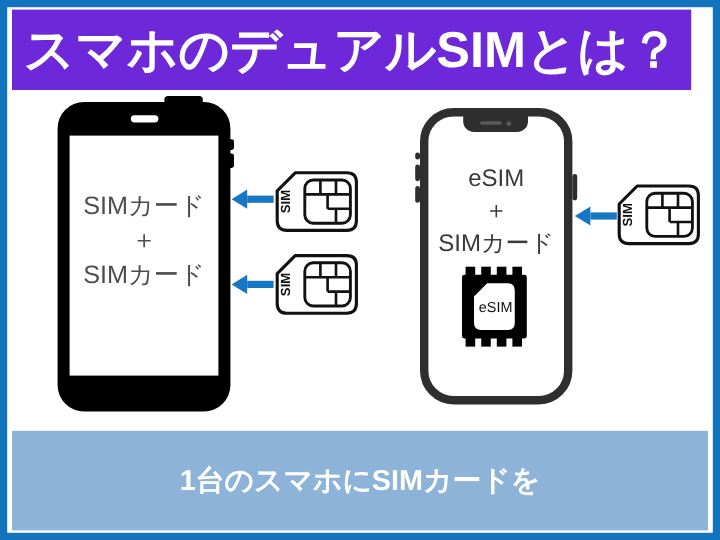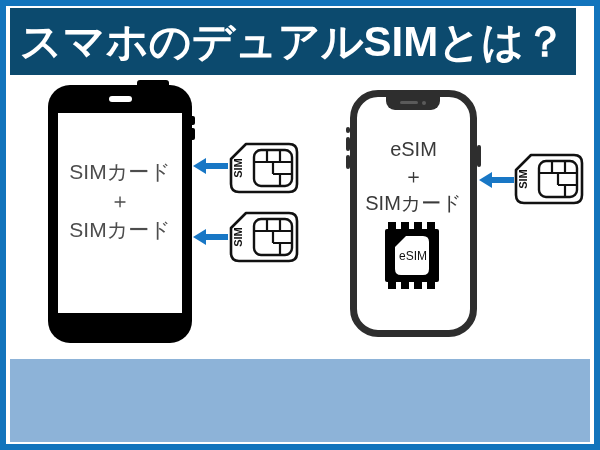--- a/index.html
+++ b/index.html
@@ -2,21 +2,21 @@
 <html><head>
 <meta charset="utf-8">
 <style>
   * { margin:0; padding:0; box-sizing:border-box; }
   body { font-family:"Liberation Sans","DejaVu Sans",sans-serif; background:#fff; }
   .stage { position:relative; width:600px; height:450px; background:#ffffff; overflow:hidden; }
   .frame-border { position:absolute; inset:0; border:6px solid #1274BC; pointer-events:none; z-index:40; }
 
   
   .header-banner { position:absolute; left:10px; top:8px; width:566px; height:67px;
-    background:#0c4a6e; display:flex; align-items:center; justify-content:center; z-index:5; }
+    background:#6d28d9; display:flex; align-items:center; justify-content:center; z-index:5; }
   .header-banner .title { color:#ffffff; font-size:42px; font-weight:bold; letter-spacing:0px; white-space:nowrap; }
 
   
   .footer-banner { position:absolute; left:10px; top:359px; width:580px; height:83px;
     background:#8DB3D8; display:flex; flex-direction:column; align-items:center; justify-content:center; z-index:5; }
   .footer-banner .line { color:#ffffff; font-size:24px; font-weight:bold; line-height:31px; white-space:nowrap; }
 
   
   .phone-left { position:absolute; left:48px; top:85px; width:144px; height:258px;
     background:#000; border-radius:22px; z-index:2; }
@@ -136,16 +136,17 @@
   <div class="arrow arrow-2">
     <div class="arrow-head"></div>
     <div class="arrow-shaft"></div>
   </div>
   <div class="arrow arrow-3">
     <div class="arrow-head"></div>
     <div class="arrow-shaft"></div>
   </div>
 
   <div class="footer-banner">
+    <div class="line">1台のスマホにSIMカードを</div>
   </div>
 
   <div class="frame-border"></div>
 </div>
 
 </body></html>

